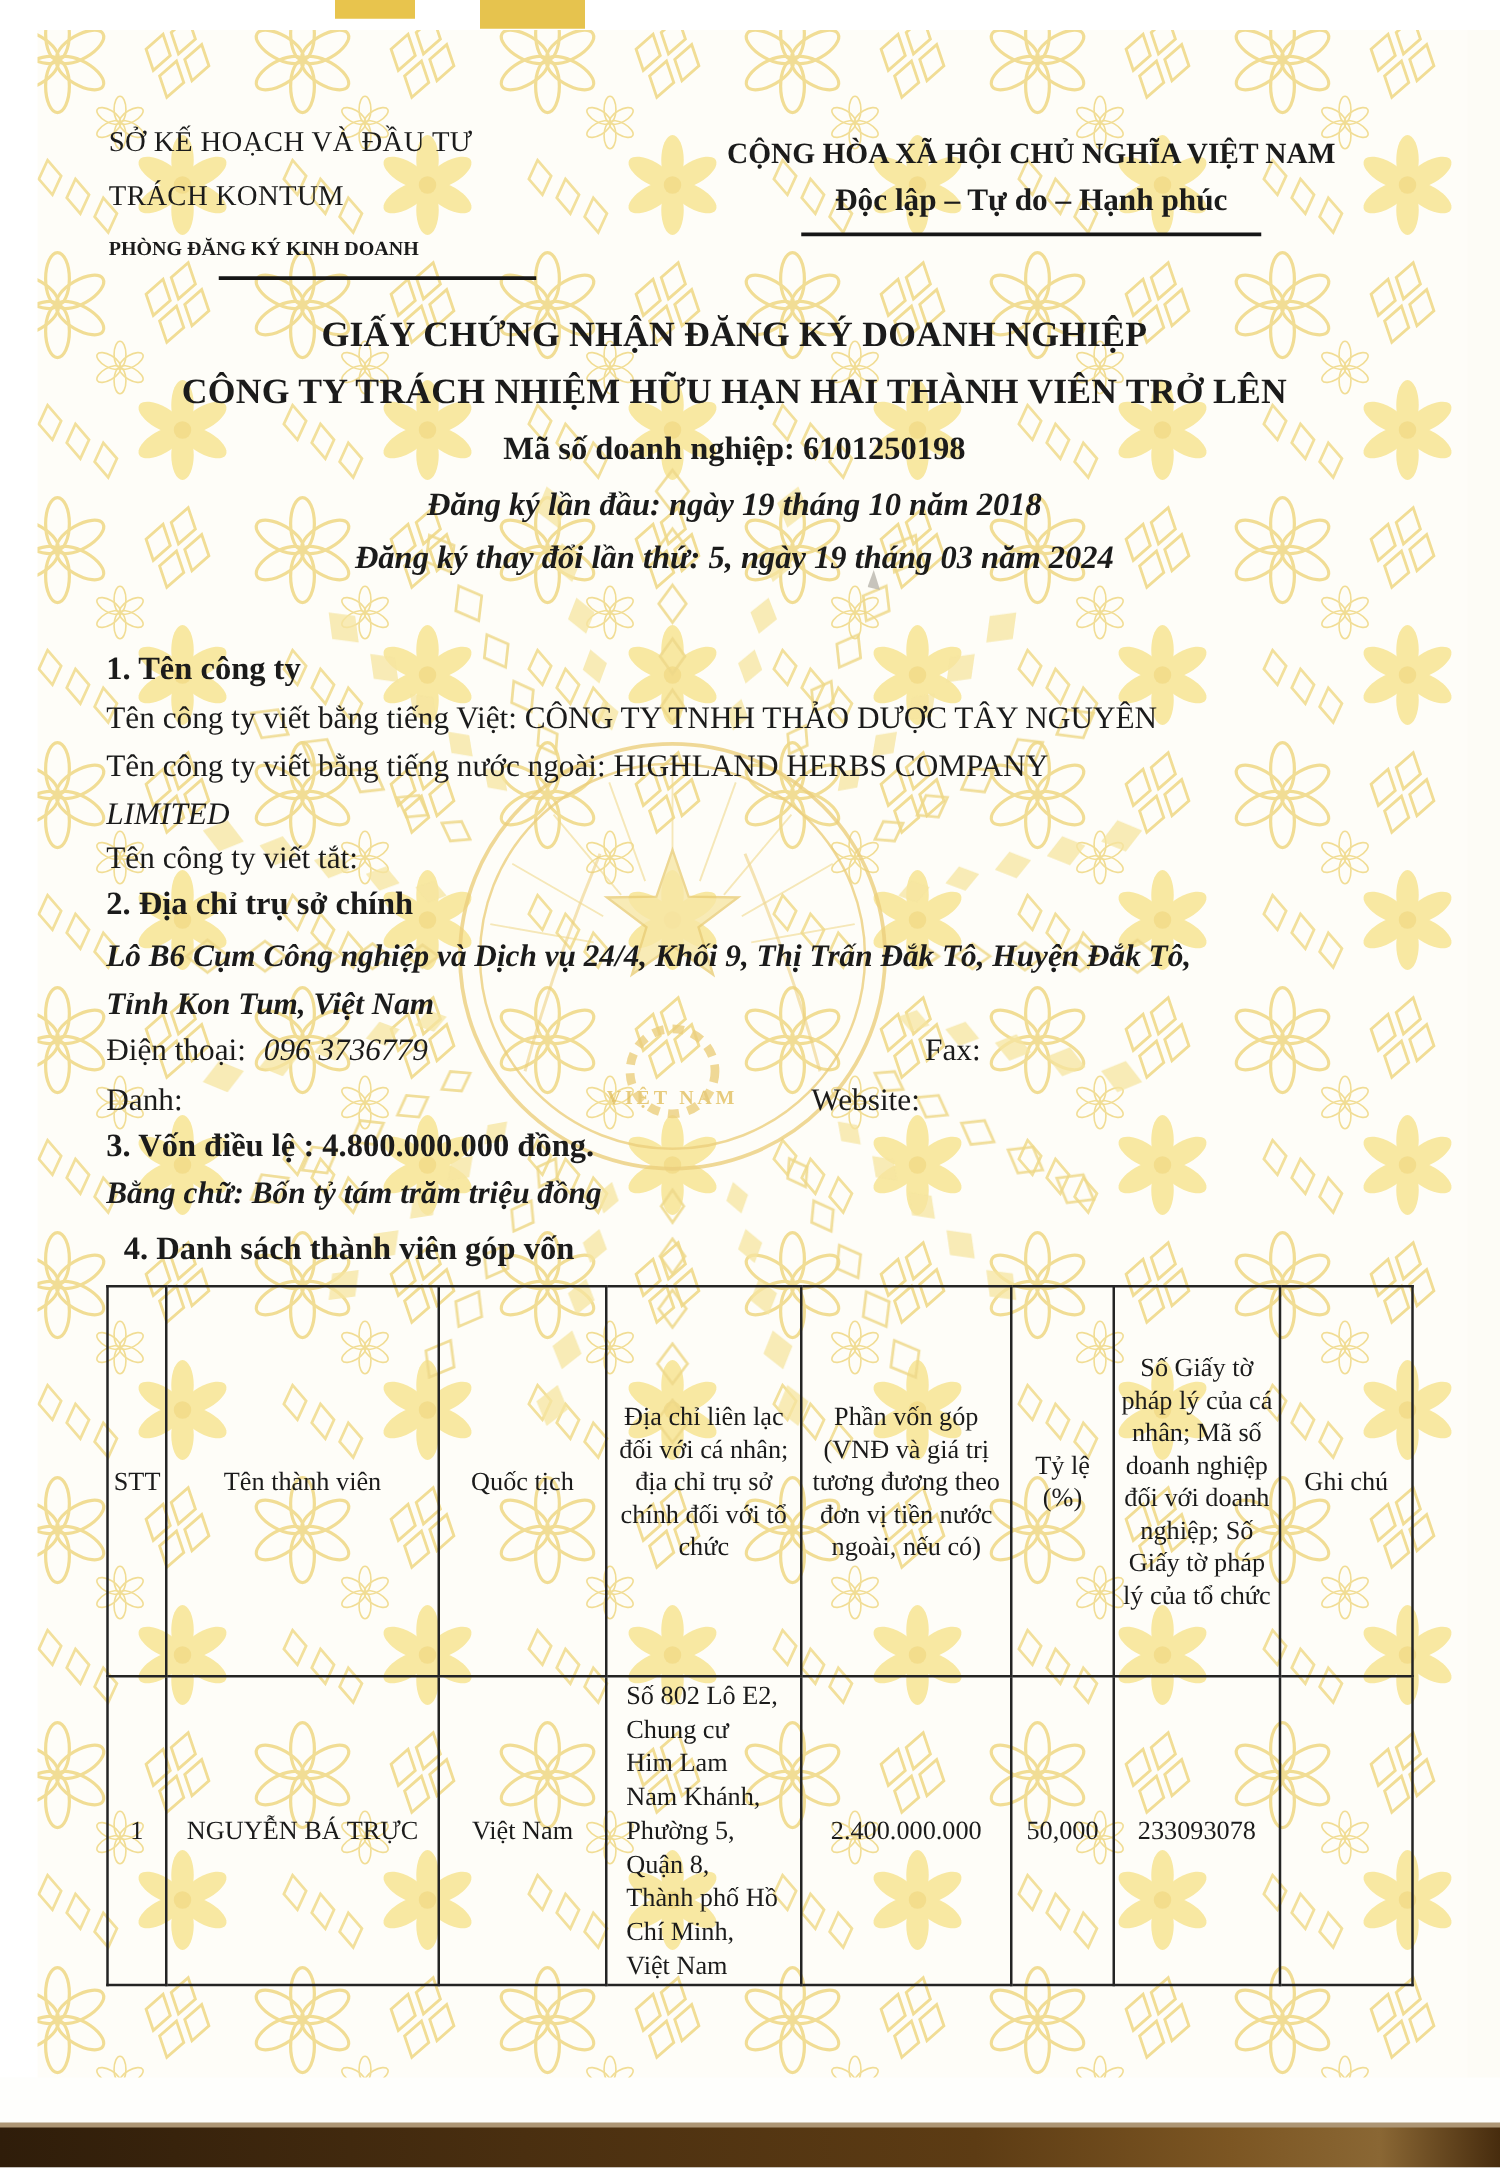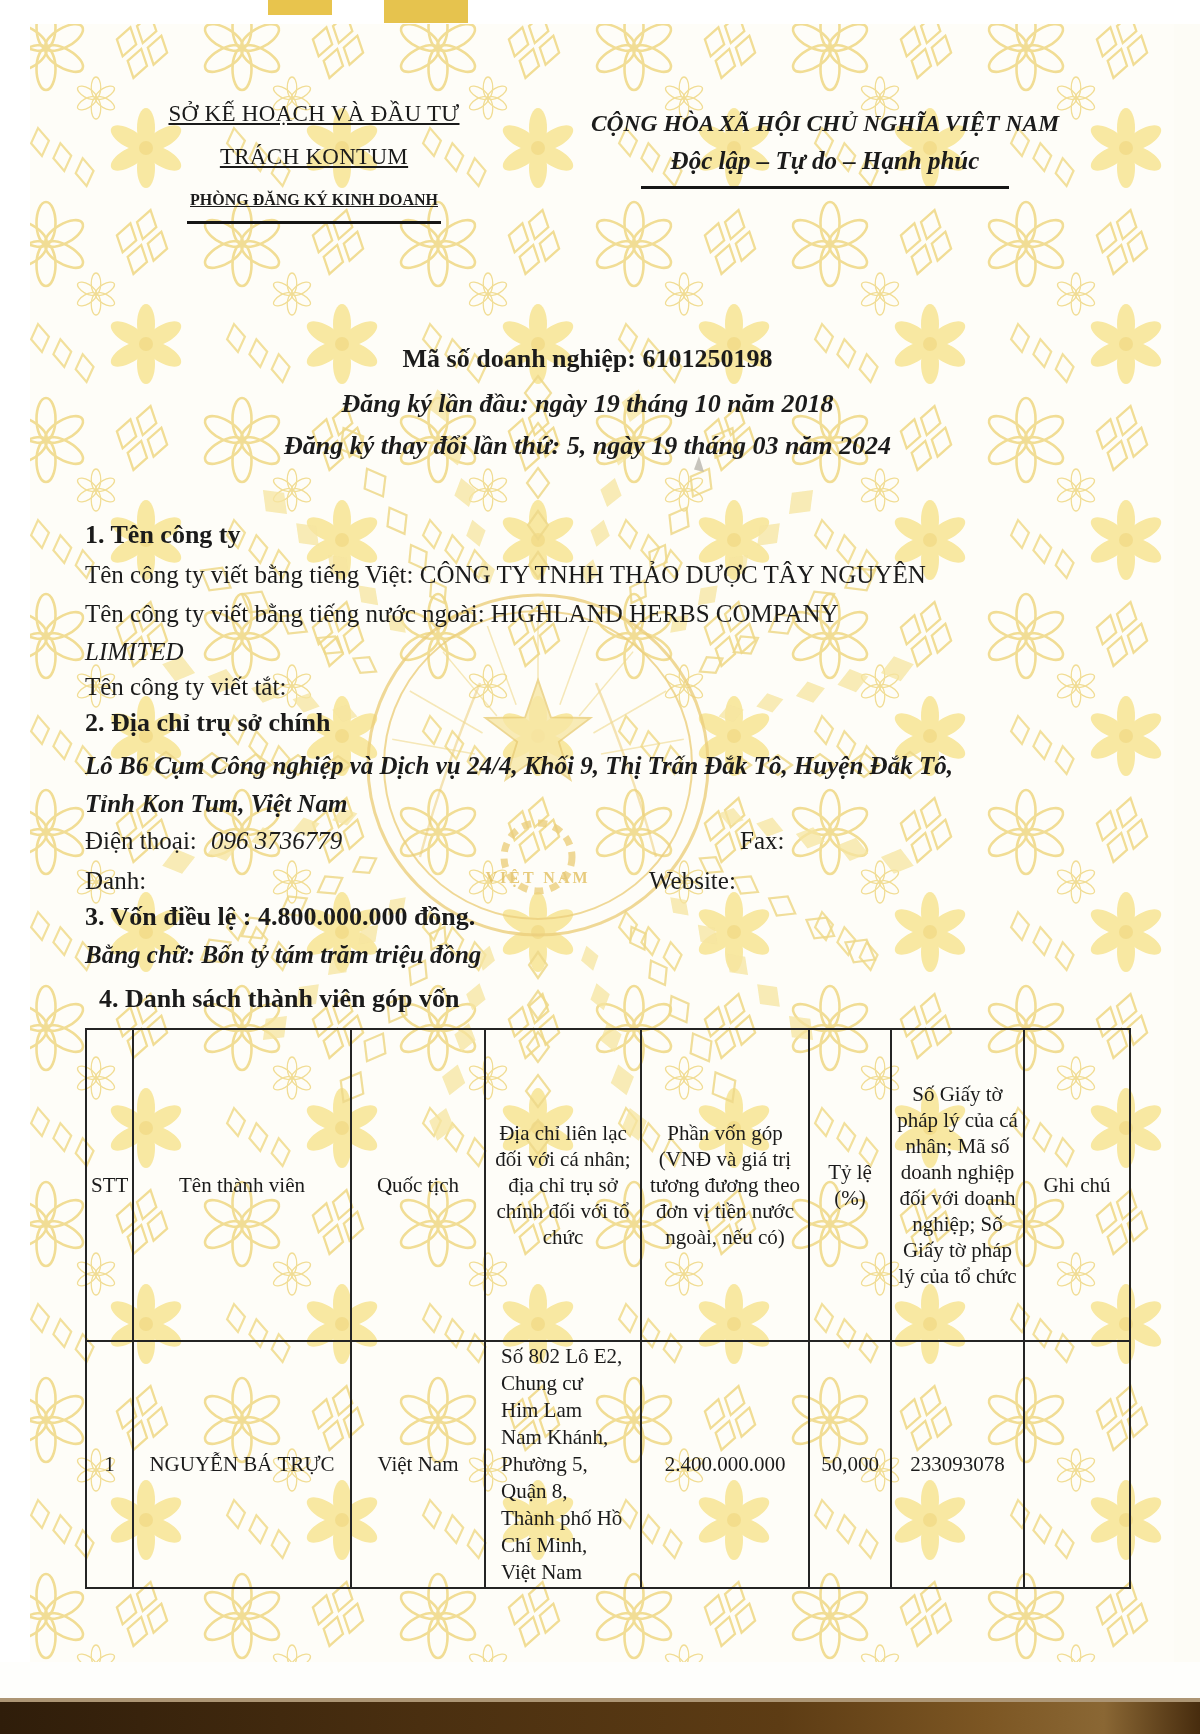--- a/index.html
+++ b/index.html
@@ -3,27 +3,27 @@
 <meta charset="utf-8">
 <style>
   html,body{margin:0;padding:0;background:#e8e8e8;}
   .page{position:relative;width:1200px;height:1734px;background:#fefdf8;overflow:hidden;
         font-family:"Liberation Serif","DejaVu Serif",serif;color:#1b1b1b;}
   .bg{position:absolute;left:0;top:0;}
   .content{position:absolute;left:0;top:0;width:1200px;height:1734px;z-index:2;}
   .abs{position:absolute;}
   .b{font-weight:bold;}
   .i{font-style:italic;}
-  .hdr-left{left:99px;top:99px;width:430px;text-align:center;text-decoration:underline;}
+  .hdr-left{left:87px;top:99px;width:430px;text-align:left;}
   .hdr-left .l1{font-size:23px;line-height:30px;letter-spacing:.3px;}
   .hdr-left .l2{font-size:23px;line-height:30px;margin-top:13px;letter-spacing:.3px;}
   .hdr-left .l3{font-size:16px;line-height:31px;margin-top:12px;font-weight:bold;}
   .rule{border-top:3px solid #161616;height:0;margin:6px auto 0;}
   .hdr-left .rule{width:254px;}
-  .hdr-right{left:555px;top:108px;width:540px;text-align:center;font-style:italic;}
+  .hdr-right{left:555px;top:108px;width:540px;text-align:center;}
   .hdr-right .l1{font-size:23.5px;line-height:30px;font-weight:bold;}
   .hdr-right .l2{font-size:25px;line-height:32px;margin-top:7px;font-weight:bold;}
   .hdr-right .rule{width:368px;margin-top:9px;}
   .titleblock{left:85px;top:246px;width:1005px;text-align:center;font-weight:bold;
               font-size:28.5px;line-height:45px;letter-spacing:.2px;}
   .code{left:85px;top:344px;width:1005px;text-align:center;font-weight:bold;font-size:26px;}
   .reg1{left:85px;top:389px;width:1005px;text-align:center;font-weight:bold;font-style:italic;font-size:26px;}
   .reg2{left:85px;top:431px;width:1005px;text-align:center;font-weight:bold;font-style:italic;font-size:26px;}
   .bodyline{left:85px;width:1032px;font-size:25px;line-height:36px;}
   .h26{font-size:26px;font-weight:bold;}
@@ -178,20 +178,24 @@
       <div class="l3">PHÒNG ĐĂNG KÝ KINH DOANH</div>
       <div class="rule"></div>
     </div>
 
     <div class="abs hdr-right">
       <div class="l1">CỘNG HÒA XÃ HỘI CHỦ NGHĨA VIỆT NAM</div>
       <div class="l2">Độc lập – Tự do – Hạnh phúc</div>
       <div class="rule"></div>
     </div>
 
+    <div class="abs titleblock">
+      <div>GIẤY CHỨNG NHẬN ĐĂNG KÝ DOANH NGHIỆP</div>
+      <div>CÔNG TY TRÁCH NHIỆM HỮU HẠN HAI THÀNH VIÊN TRỞ LÊN</div>
+    </div>
 
     <div class="abs code">
       <span>Mã số doanh nghiệp:</span>
       <span>6101250198</span>
     </div>
     <div class="abs reg1">Đăng ký lần đầu: ngày 19 tháng 10 năm 2018</div>
     <div class="abs reg2">Đăng ký thay đổi lần thứ: 5, ngày 19 tháng 03 năm 2024</div>
 
     <div class="abs bodyline h26" style="top:517px;">1. Tên công ty</div>
     <div class="abs bodyline" style="top:557px;">

